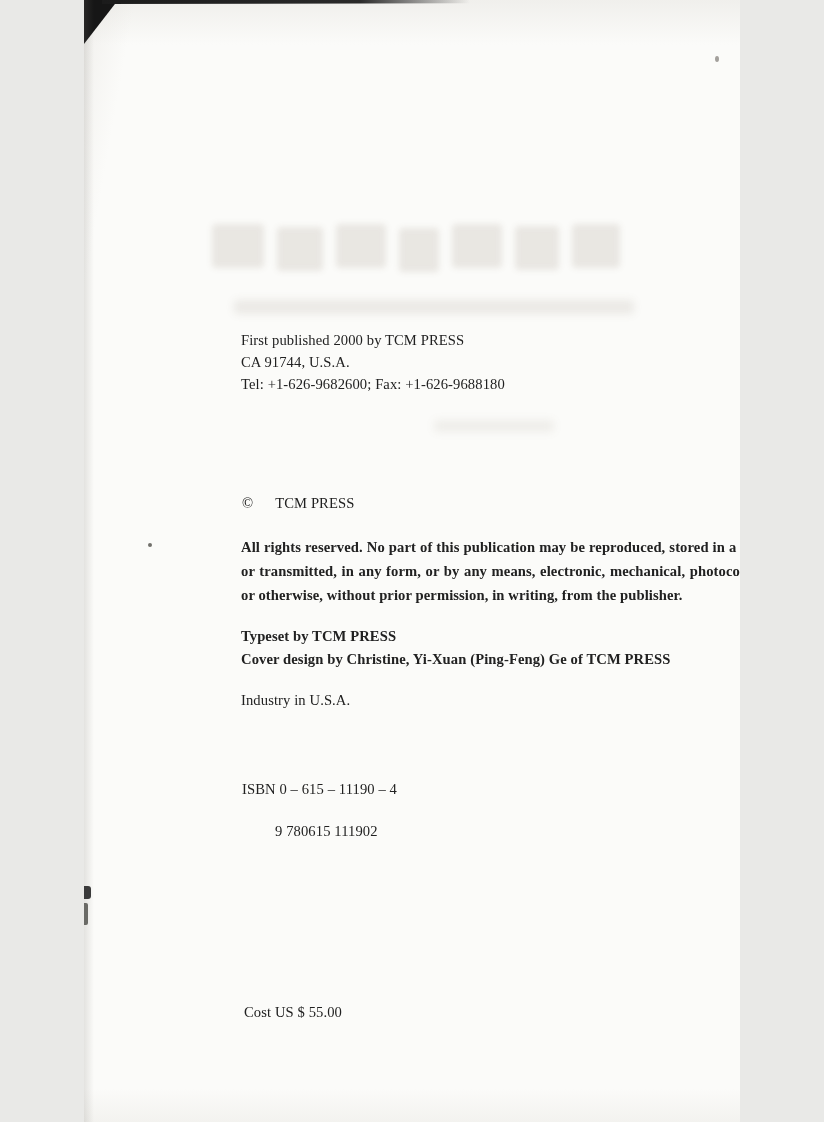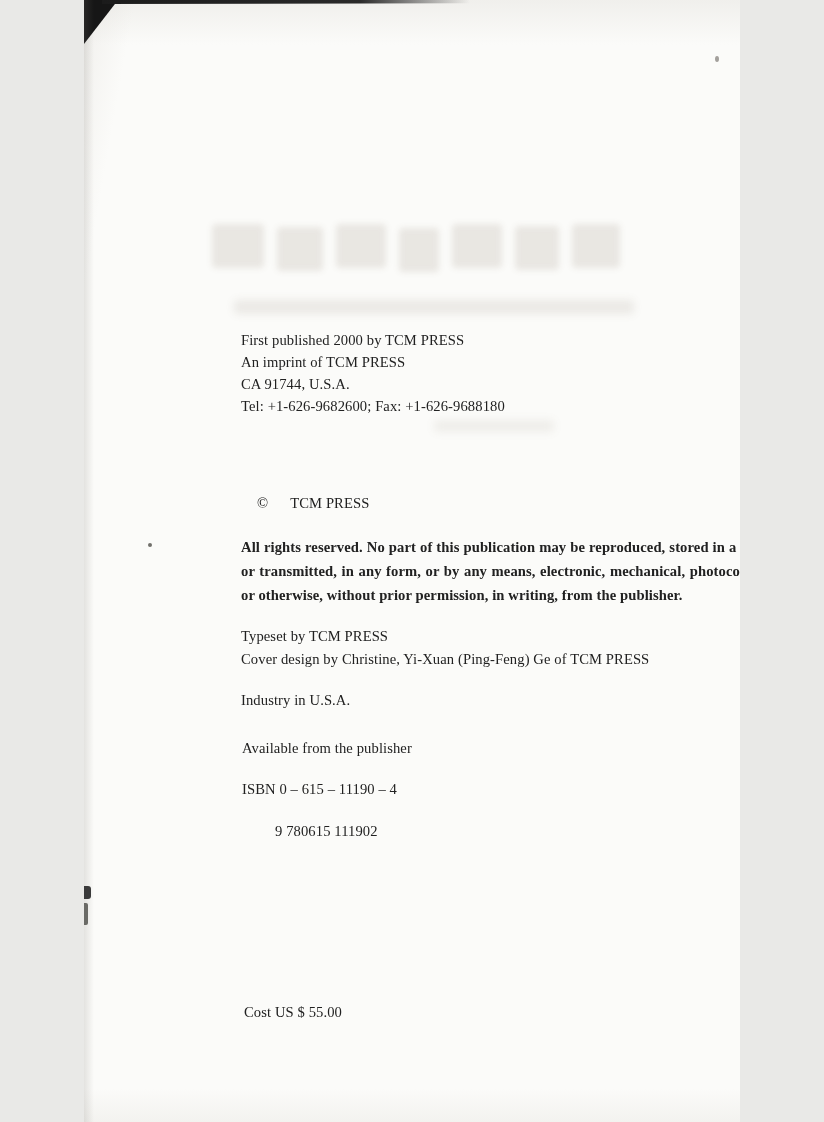--- a/index.html
+++ b/index.html
@@ -118,30 +118,30 @@
 
   
   .txt {
     position: absolute;
     font-size: 14.6px;
     line-height: 22px;
     color: #212121;
     letter-spacing: 0.1px;
   }
   .publisher-block { left: 157px; top: 329px; }
-  .copyright-line  { left: 173px; top: 492px; }
+  .copyright-line  { left: 158px; top: 492px; }
   .copyright-line .sym { display: inline-block; margin-right: 22px; }
   .rights-paragraph {
     left: 157px; top: 535px;
     width: 604px;
     text-align: justify;
     line-height: 24px;
     font-weight: bold;
   }
-  .credits-block   { left: 157px; top: 625px; line-height: 23px; }
+  .credits-block   { left: 157px; top: 625px; line-height: 23px; font-weight: bold; }
   .printed-line    { left: 157px; top: 689px; }
   .available-line  { left: 158px; top: 737px; }
   .isbn-line       { left: 158px; top: 778px; }
   .isbn-number     { left: 191px; top: 820px; }
   .notice-paragraph {
     left: 160px; top: 906px;
     width: 601px;
     text-align: justify;
     line-height: 24.6px;
   }
@@ -167,39 +167,37 @@
     <div class="blob"></div>
       <div class="blob"></div>
       <div class="blob"></div>
     <div class="blob"></div>
   </div>
   <div class="ghost-subrow"></div>
   <div class="ghost-smudge"></div>
 
   <div class="txt publisher-block">
     <div>First published 2000 by TCM PRESS</div>
-    <div>An imprint of TCM PRESS</div>
     <div>CA 91744, U.S.A.</div>
     <div>Tel: +1-626-9682600; Fax: +1-626-9688180</div>
   </div>
 
   <div class="txt copyright-line">
     <span class="sym">©</span><span>TCM PRESS</span>
   </div>
 
   <div class="txt rights-paragraph">All rights reserved. No part of this publication may be reproduced, stored in a retrieval system, or transmitted, in any form, or by any means, electronic, mechanical, photocopying, recording or otherwise, without prior permission, in writing, from the publisher.</div>
 
   <div class="txt credits-block">
     <div>Typeset by TCM PRESS</div>
     <div>Cover design by Christine, Yi-Xuan (Ping-Feng) Ge of TCM PRESS</div>
   </div>
 
   <div class="txt printed-line">Industry in U.S.A.</div>
 
-  <div class="txt available-line">Available from the publisher</div>
 
   <div class="txt isbn-line">ISBN 0 – 615 – 11190 – 4</div>
 
   <div class="txt isbn-number">9 780615 111902</div>
 
 
   <div class="txt price-line">Cost US $ 55.00</div>
 
 </div>
 

